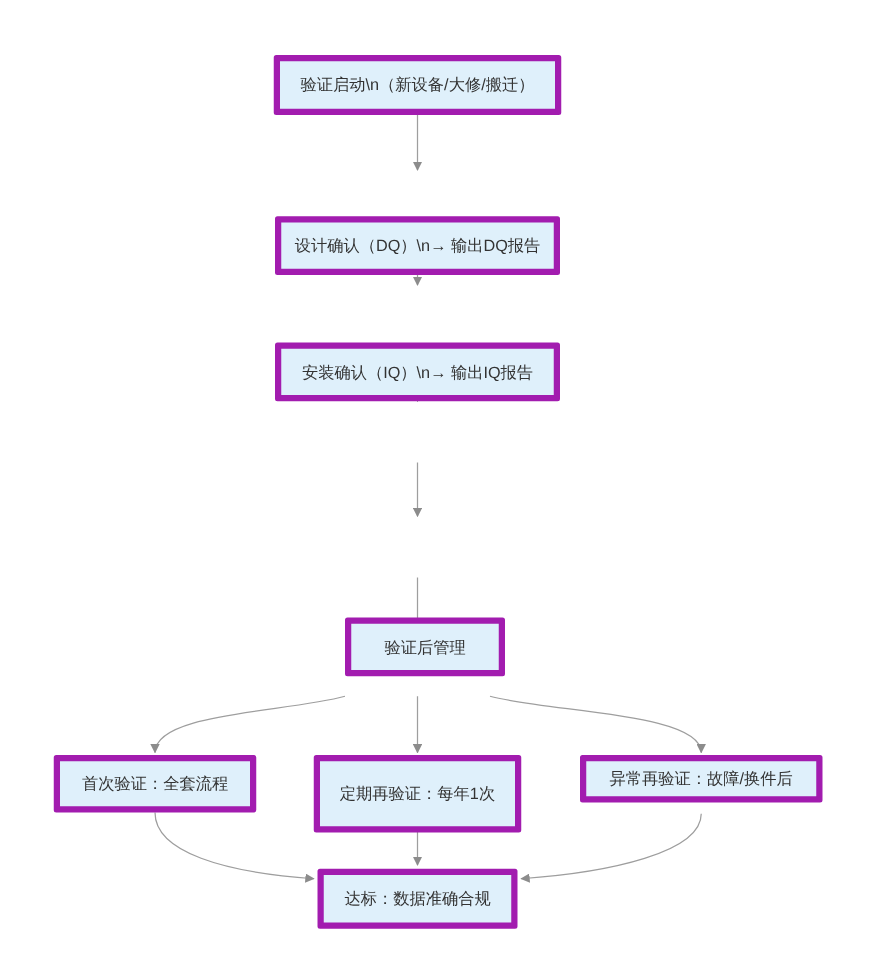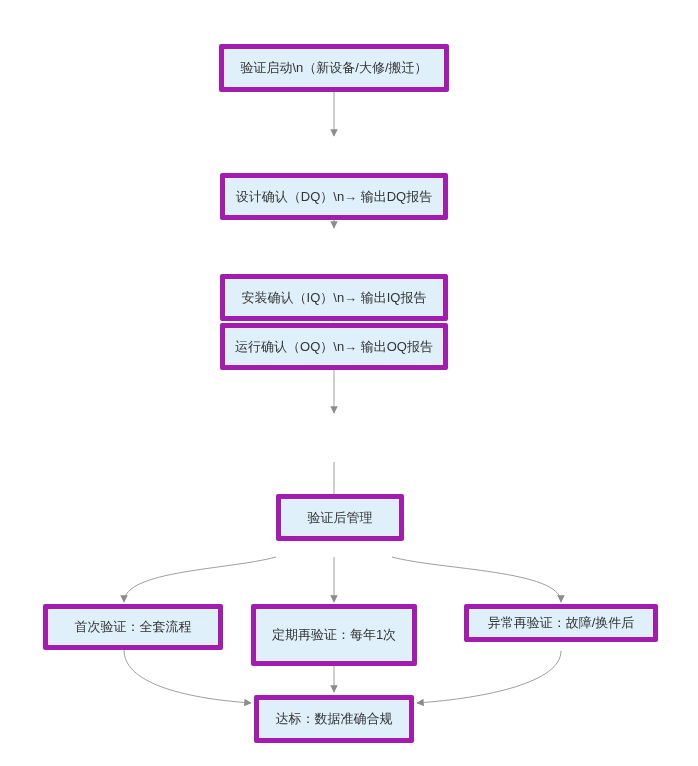--- a/index.html
+++ b/index.html
@@ -32,21 +32,21 @@
     color: #333333;
     line-height: 1.2;
     white-space: nowrap;
   }
   #n-start    { left: 219px; top:  44px; width: 230px; height: 48px; }
   #n-dq       { left: 220px; top: 138px; width: 228px; height: 47px; margin-top: 35px; }
   #n-iq       { left: 220px; top: 230px; width: 228px; height: 47px; margin-top: 44px; }
   #n-oq       { left: 220px; top: 323px; width: 228px; height: 47px; }
   #n-pq       { left: 220px; top: 415px; width: 228px; height: 47px; }
   #n-post     { left: 276px; top: 494px; width: 128px; height: 47px; }
-  #n-first    { left:  43px; top: 604px; width: 180px; height: 46px; }
+  #n-first    { left:  43px; top: 604px; width: 162px; height: 46px; }
   #n-periodic { left: 251px; top: 604px; width: 166px; height: 62px; }
   #n-abnormal { left: 464px; top: 604px; width: 194px; height: 38px; }
   #n-goal     { left: 254px; top: 695px; width: 160px; height: 48px; }
 </style>
 </head>
 <body>
 
 <div class="canvas">
 
   <svg class="connectors" width="698" height="766" viewBox="0 0 698 766" xmlns="http://www.w3.org/2000/svg">
@@ -69,21 +69,20 @@
       <path d="M561,651 C561,682 488,698 417,703" marker-end="url(#arrow)"></path>
     </g>
   </svg>
 
   <div class="node" id="n-start">验证启动\n（新设备/大修/搬迁）</div>
 
   <div class="node" id="n-dq">设计确认（DQ）\n→ 输出DQ报告</div>
 
   <div class="node" id="n-iq">安装确认（IQ）\n→ 输出IQ报告</div>
 
-  <div class="node" id="n-oq">运行确认（OQ）\n→ 输出OQ报告</div>
 
 
   <div class="node" id="n-post">验证后管理</div>
 
   <div class="node" id="n-first">首次验证：全套流程</div>
 
   <div class="node" id="n-periodic">定期再验证：每年1次</div>
 
   <div class="node" id="n-abnormal">异常再验证：故障/换件后</div>
 

